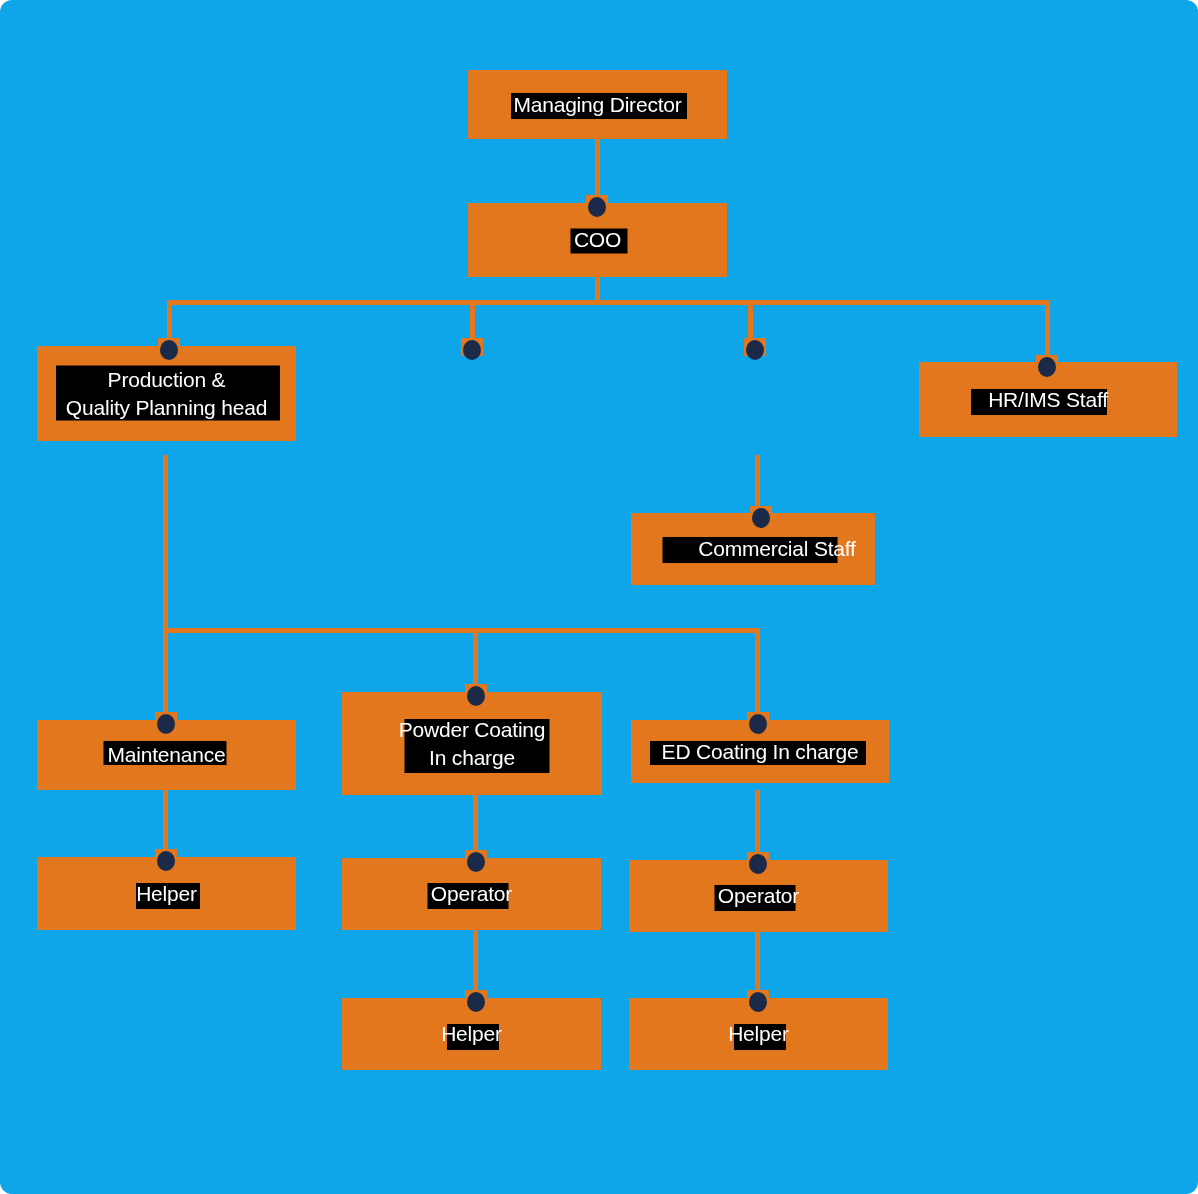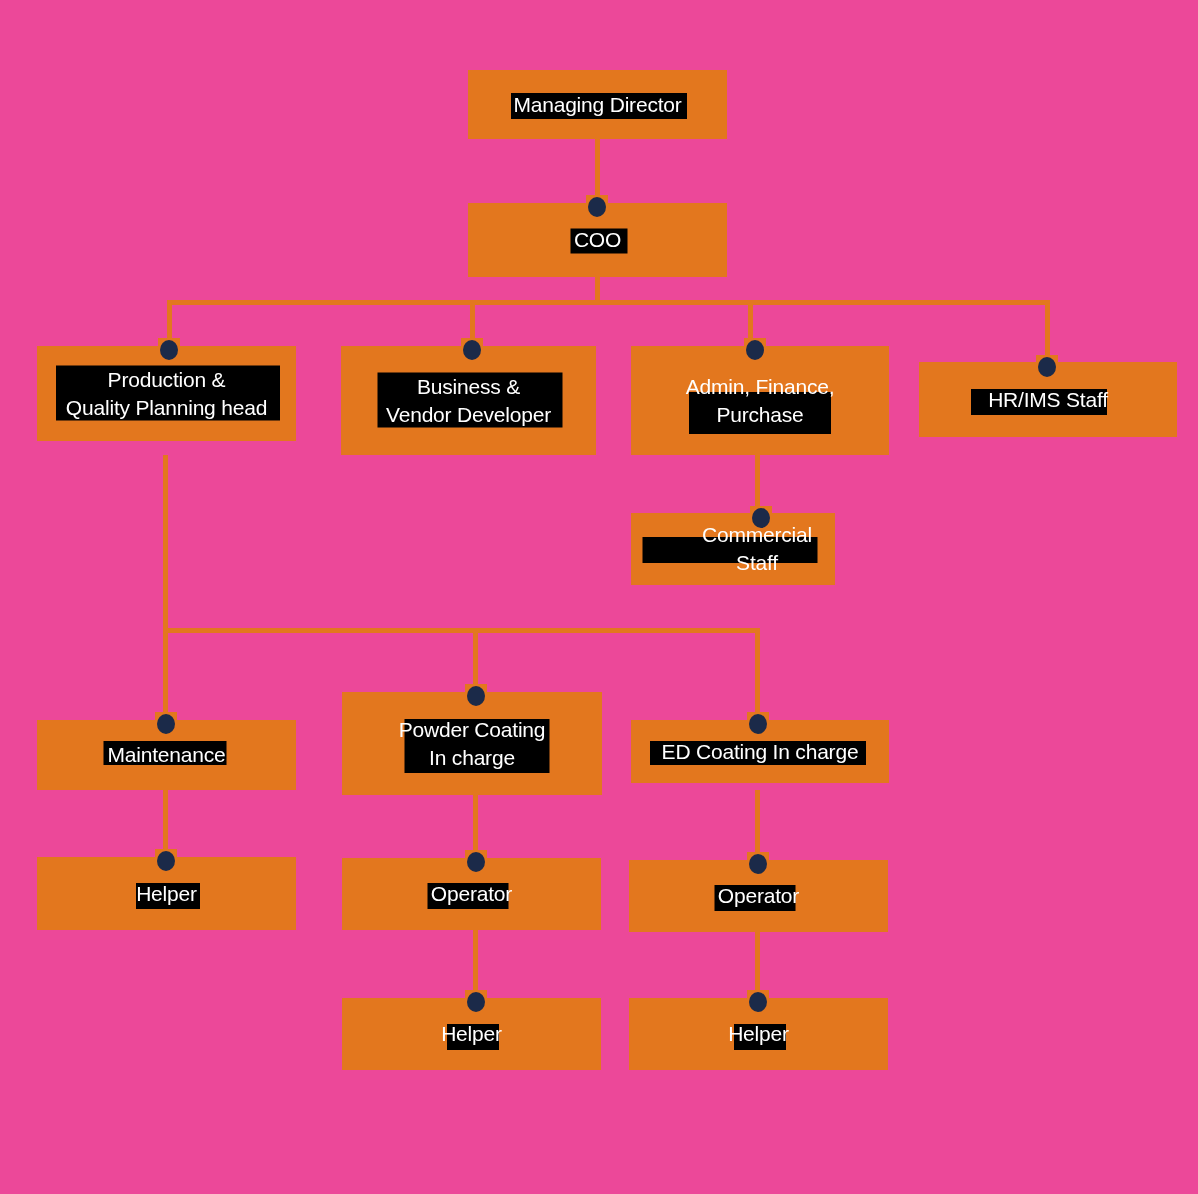--- a/index.html
+++ b/index.html
@@ -7,22 +7,23 @@
     padding: 0;
     background: #ffffff;
   }
   body {
     font-family: "Liberation Sans", sans-serif;
   }
   #canvas {
     position: relative;
     width: 1198px;
     height: 1194px;
-    background: #ec4899;
+    background: #0ea5e9;
     overflow: hidden;
+    border-radius: 12px;
   }
   
   .conn {
     position: absolute;
     background: #E3771E;
   }
   
   .node {
     position: absolute;
     background: #E3771E;
@@ -121,50 +122,40 @@
   <div class="node" style="left:37px; top:346px; width:259px; height:95px;">
     <div class="hl" style="left:50%; top:50%; transform:translate(-50%,-50%); margin-left:1px; margin-top:-1px; width:224px; height:55px;"></div>
     <div class="node-label">Production &amp;
 Quality Planning  head</div>
   </div>
   <div class="dot" style="left:158px; top:338px;">
       <div class="tab"></div>
       <div class="bead"></div>
     </div>
 
-  <div class="node" style="left:341px; top:346px; width:255px; height:109px;">
-    <div class="hl" style="left:50%; top:50%; transform:translate(-50%,-50%); margin-left:1px; margin-top:-1px; width:185px; height:55px;"></div>
-    <div class="node-label">Business &amp;
-Vendor Developer</div>
-  </div>
   <div class="dot" style="left:461px; top:338px;">
       <div class="tab"></div>
       <div class="bead"></div>
     </div>
 
-  <div class="node" style="left:631px; top:346px; width:258px; height:109px;">
-    <div class="hl" style="left:50%; top:50%; transform:translate(-50%,-50%); margin-left:0px; margin-top:12px; width:142px; height:42px;"></div>
-    <div class="node-label">Admin, Finance,
-Purchase</div>
-  </div>
   <div class="dot" style="left:744px; top:338px;">
       <div class="tab"></div>
       <div class="bead"></div>
     </div>
 
   <div class="node" style="left:919px; top:362px; width:258px; height:75px;">
     <div class="hl" style="left:50%; top:50%; transform:translate(-50%,-50%); margin-left:-9px; margin-top:2px; width:136px; height:26px;"></div>
     <div class="node-label">HR/IMS Staff</div>
   </div>
   <div class="dot" style="left:1036px; top:355px;">
       <div class="tab"></div>
       <div class="bead"></div>
     </div>
 
-  <div class="node" style="left:631px; top:513px; width:204px; height:72px;padding-left:48px;">
+  <div class="node" style="left:631px; top:513px; width:244px; height:72px;padding-left:48px;">
     <div class="hl" style="left:50%; top:50%; transform:translate(-50%,-50%); margin-left:-3px; margin-top:1px; width:175px; height:26px;"></div>
     <div class="node-label">Commercial Staff</div>
   </div>
   <div class="dot" style="left:750px; top:506px;">
       <div class="tab"></div>
       <div class="bead"></div>
     </div>
 
   <div class="node" style="left:37px; top:720px; width:259px; height:70px;">
     <div class="hl" style="left:50%; top:50%; transform:translate(-50%,-50%); margin-left:-2px; margin-top:-2px; width:123px; height:24px;"></div>

